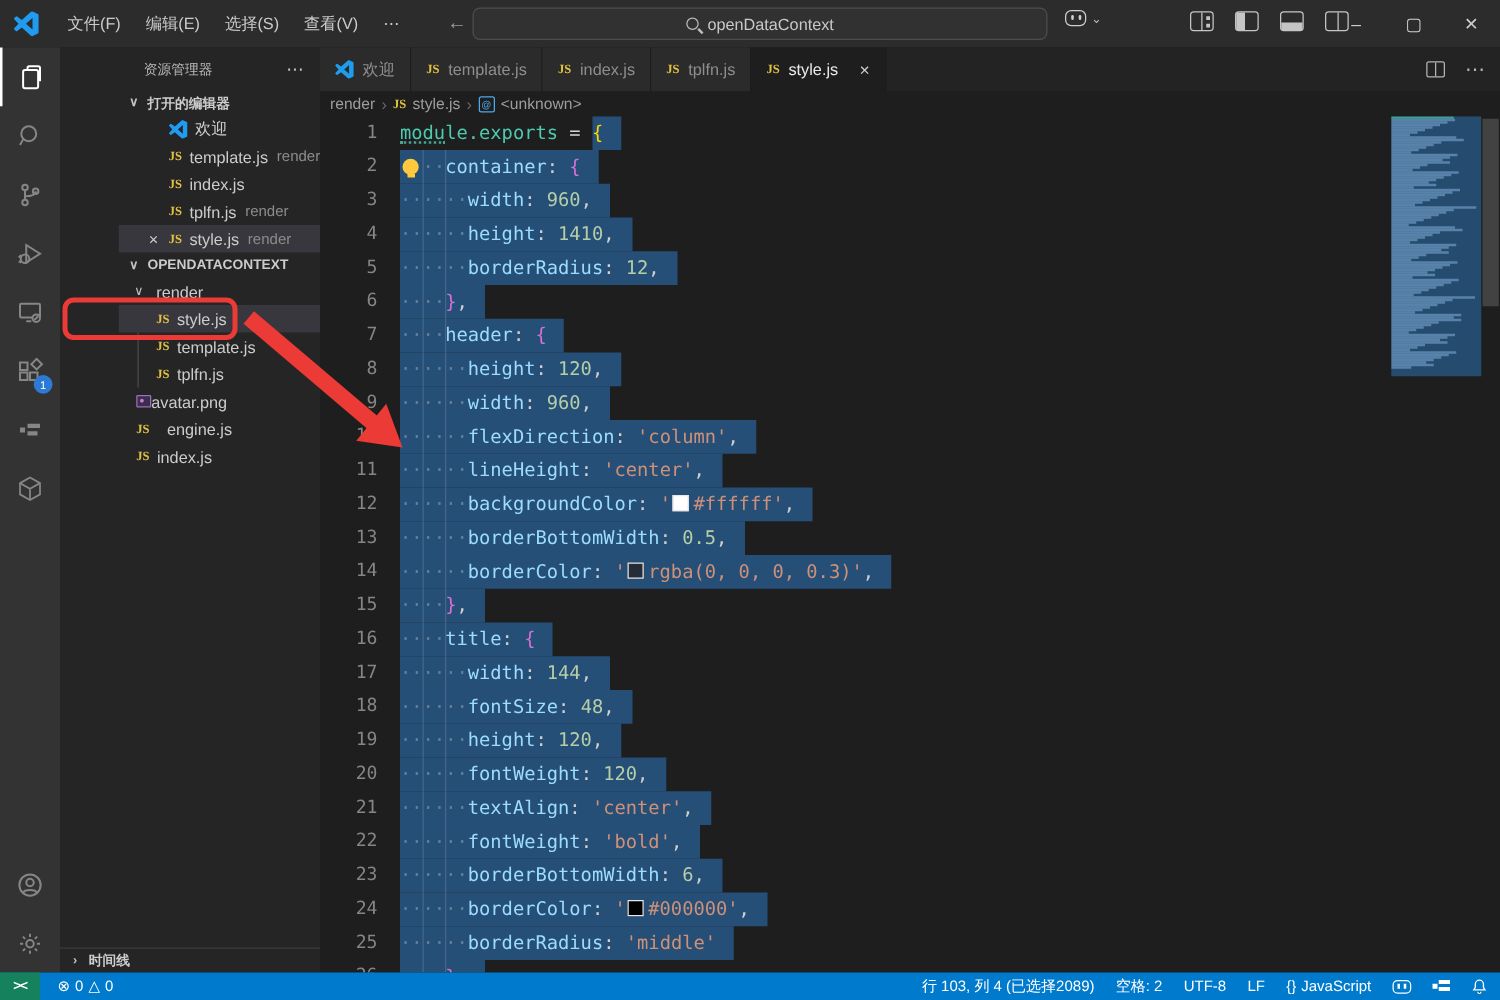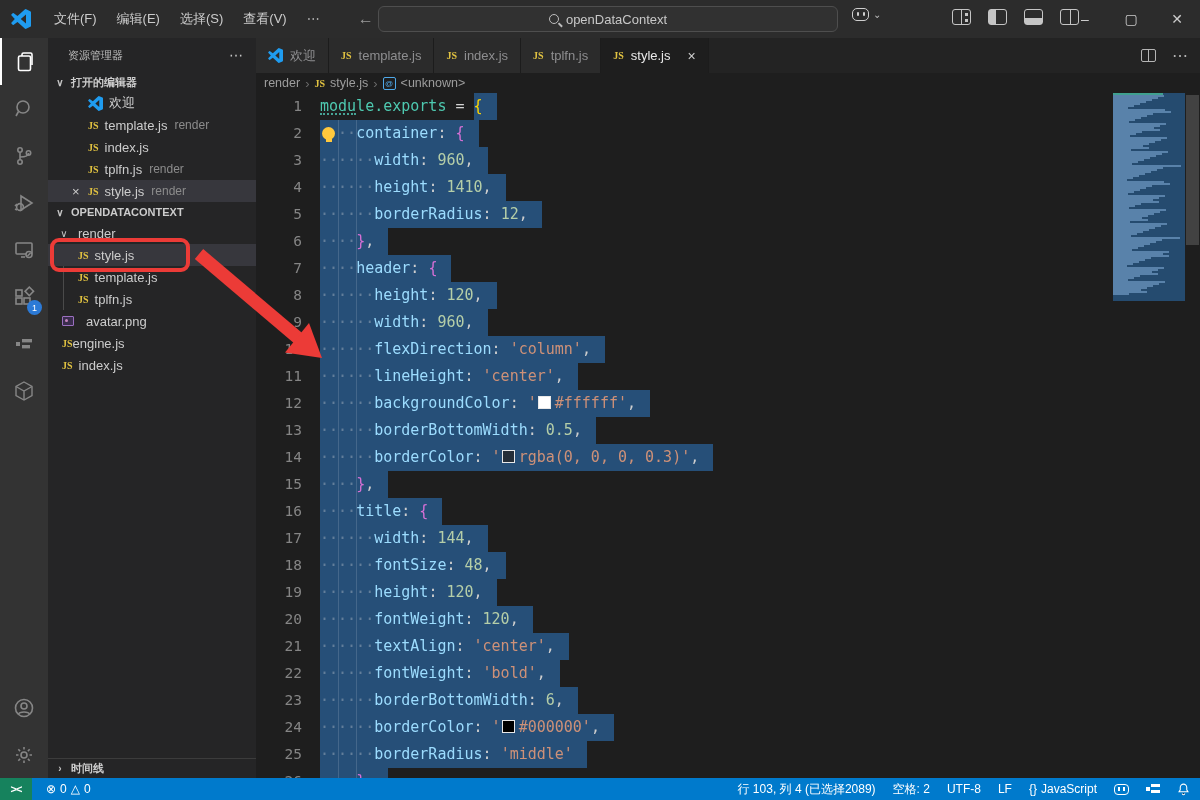--- a/index.html
+++ b/index.html
@@ -40,21 +40,21 @@
   .activitybar { width:48px; background:#333333; display:flex; flex-direction:column; align-items:center; position:relative; }
   .ab-icon { width:48px; height:47px; display:flex; align-items:center; justify-content:center; position:relative; }
   .ab-icon svg { stroke:#868686; }
   .ab-icon.active { border-left:2px solid #FFFFFF; }
   .ab-icon.active svg { stroke:#FFFFFF; }
   .ab-badge { position:absolute; right:6px; bottom:5px; background:#2C7AD6; color:#fff; font-size:9px;
     width:15px; height:15px; border-radius:50%; display:flex; align-items:center; justify-content:center; }
   .ab-bottom { position:absolute; bottom:0; left:0; width:48px; display:flex; flex-direction:column; align-items:center; }
 
   
-  .sidebar { width:208px; background:#252526; position:relative; color:#CCCCCC; overflow:hidden; }
+  .sidebar { width:208px; background:#252526; position:relative; color:#CCCCCC; overflow:hidden;padding-left:47px; }
   .sb-title { height:34px; display:flex; align-items:center; padding:0 12px 0 20px; font-size:11px; color:#BBBBBB; }
   .sb-title .more { margin-left:auto; color:#C5C5C5; font-size:14px; letter-spacing:1px; }
   .sec-header { height:20px; display:flex; align-items:center; font-size:11px; font-weight:bold; color:#CCCCCC; padding-left:4px; gap:3px; }
   .sec-chev { width:16px; text-align:center; font-size:10px; color:#C5C5C5; }
   .row { height:22px; display:flex; align-items:center; font-size:13px; color:#CCCCCC; position:relative; }
   .row .desc { color:#8C8C8C; font-size:12px; margin-left:7px; }
   .row.active { background:#37373D; }
   .row .close-x { position:absolute; left:24px; color:#CCCCCC; font-size:13px; }
   .js-badge { color:#E2C341; font-weight:bold; font-size:10px; font-family:Liberation Serif, serif; letter-spacing:0; }
   .img-badge { width:12px; height:10px; border:1px solid #9B6FC0; border-radius:1px; position:relative; background:#3a2d4d;}
@@ -285,25 +285,25 @@
           <div class="row" style="padding-left: 30px;">
             <span class="js-badge">JS</span>
             <span style="margin-left: 6px;">template.js</span>
           </div>
           <div class="row" style="padding-left: 30px;">
             <span class="js-badge">JS</span>
             <span style="margin-left: 6px;">tplfn.js</span>
           </div>
           <div class="row" style="padding-left: 14px;">
             <span class="img-badge"></span>
-            <span style="margin-left: 12px;">avatar.png</span>
+            <span style="margin-left: 0;">avatar.png</span>
           </div>
           <div class="row" style="padding-left: 14px;">
             <span class="js-badge">JS</span>
-            <span style="margin-left: 0;">engine.js</span>
+            <span style="margin-left: 14px;">engine.js</span>
           </div>
           <div class="row" style="padding-left: 14px;">
             <span class="js-badge">JS</span>
             <span style="margin-left: 6px;">index.js</span>
           </div>
         </div>
       <div class="timeline">
         <span class="sec-chev">›</span>
         <span>时间线</span>
       </div>

